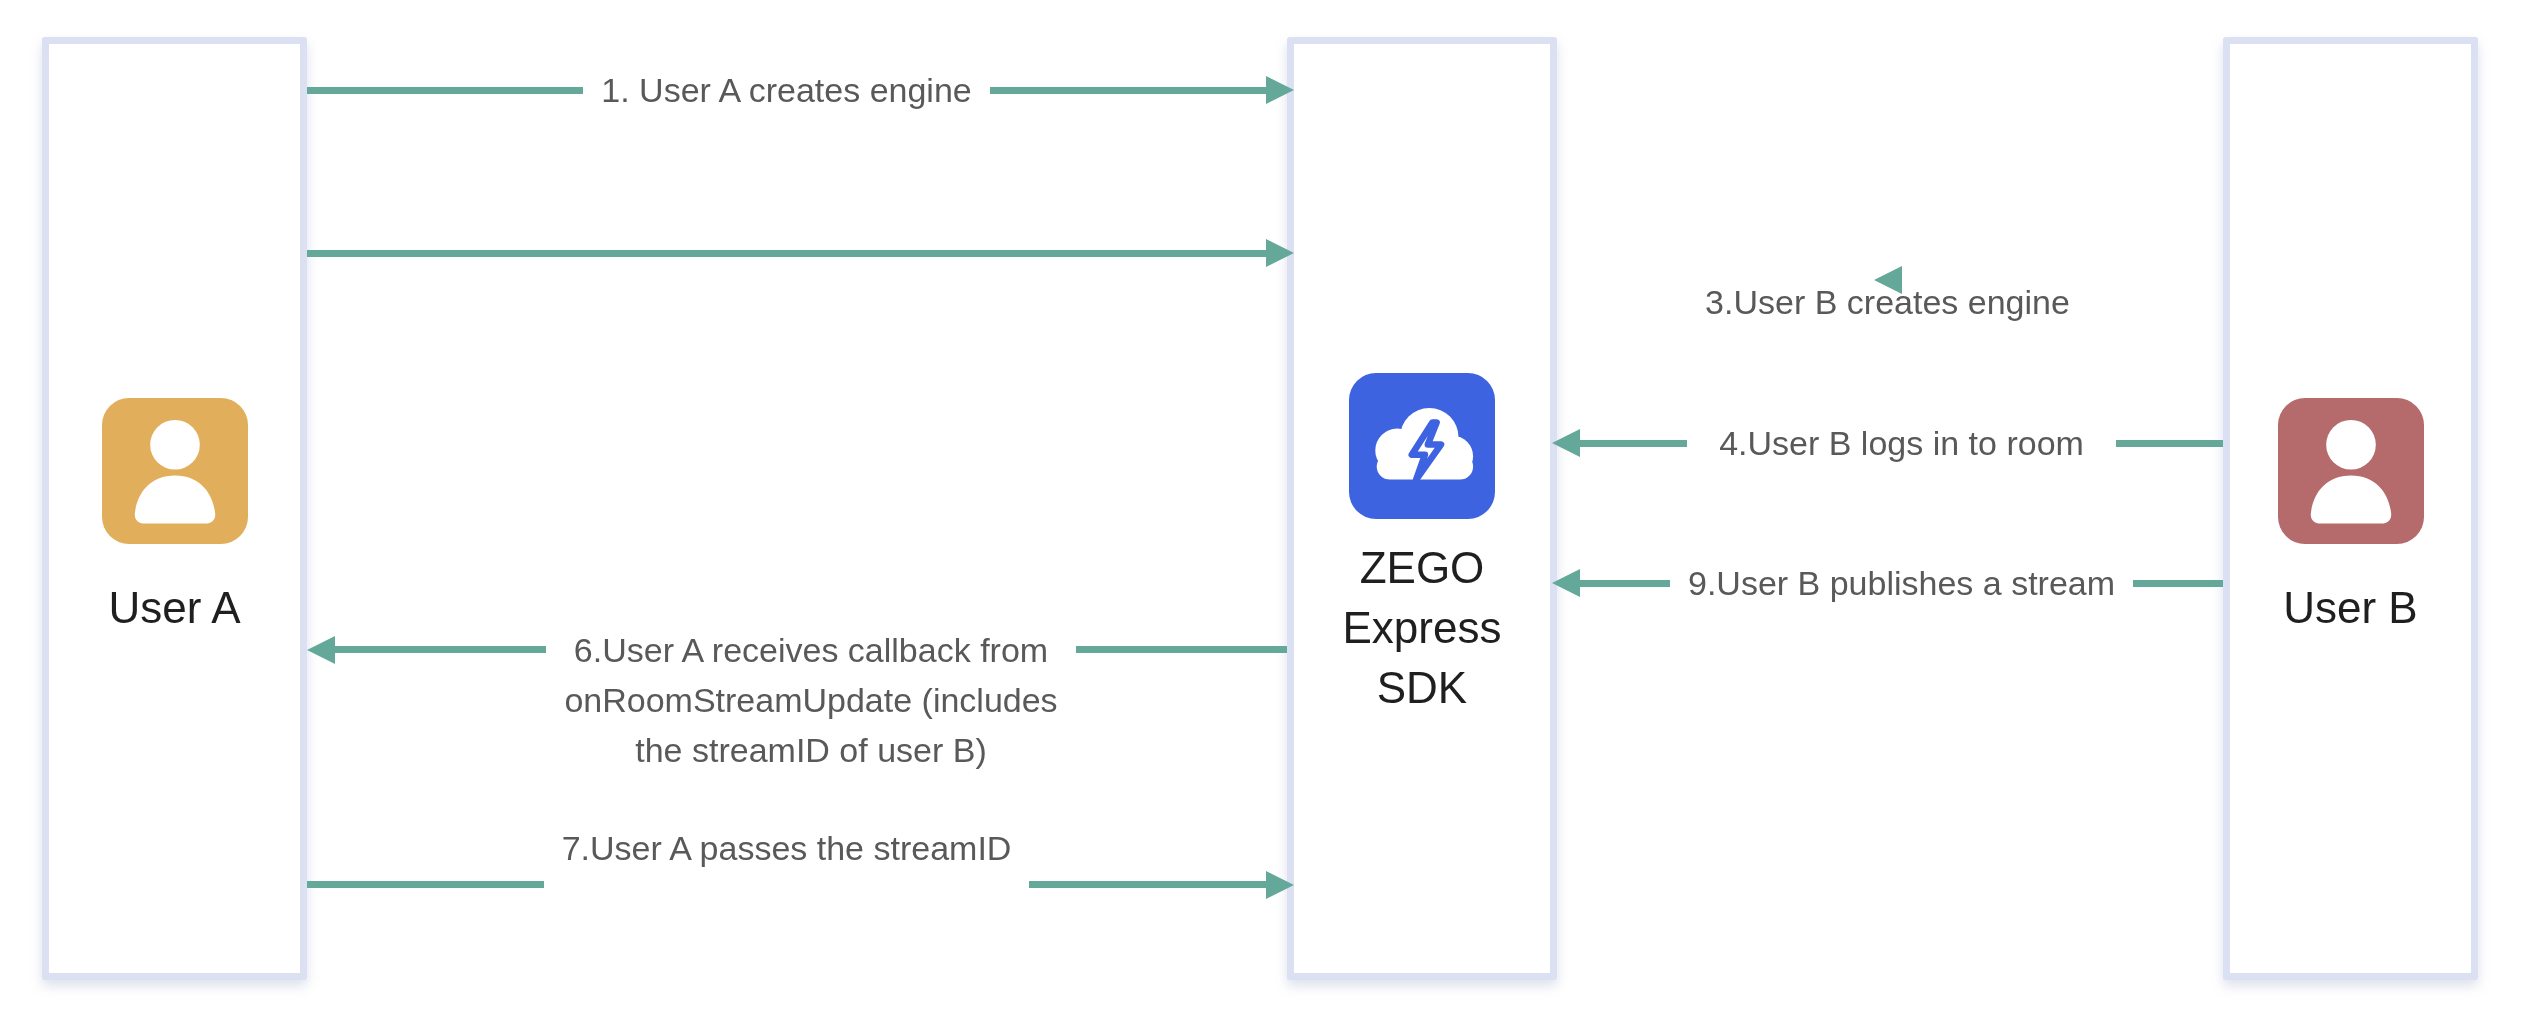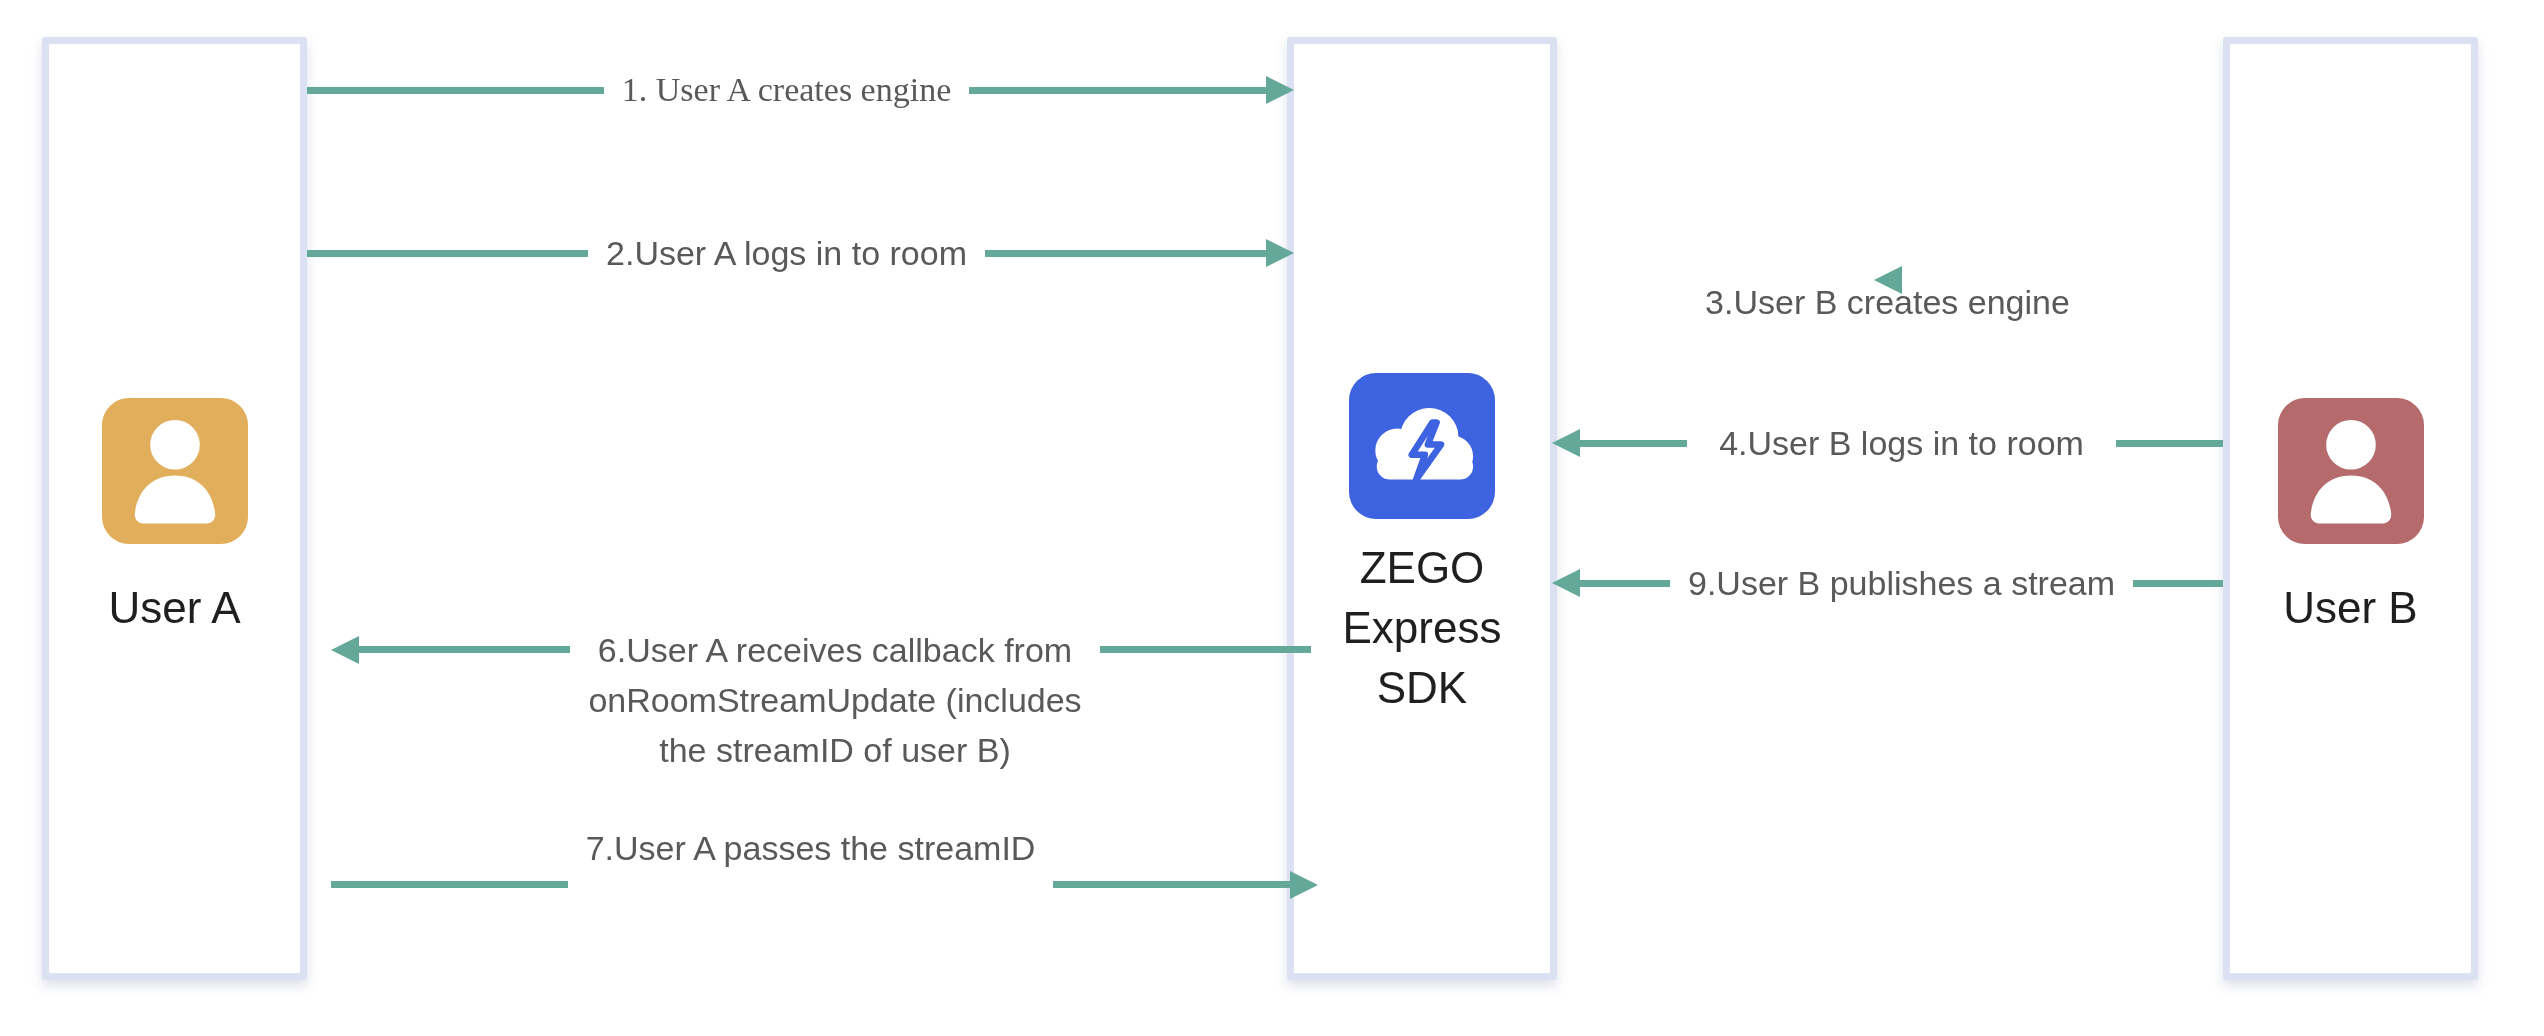--- a/index.html
+++ b/index.html
@@ -34,21 +34,21 @@
     position:absolute; left:0; width:100%; text-align:center;
     font-size:44px; line-height:60px; color:var(--entityText,#1F1F1F);
   }
   .entity-label.one   { top:534px; }
   .entity-label.three { top:494px; }
   .entity-label .wrapbox { display:inline-block; max-width:185px;text-align:center; }
 
   
   .msg { position:absolute; display:flex; }
   .msg.center { align-items:center; }
-  .msg.top    { align-items:flex-start;padding-left:24px; }
+  .msg.top    { align-items:flex-start; }
   .seg { position:relative; flex:1 1 0; height:7px; background:var(--arrow,#64A89A); }
   .msg.top .seg.mt21 { margin-top:21px; }
   .msg.top .seg.mt58 { margin-top:58px; }
   .seg.head-right { margin-right:28px; }
   .seg.head-right::after {
     content:""; position:absolute; right:-28px; top:50%; transform:translateY(-50%);
     width:0; height:0; border:14px solid transparent; border-right:0;
     border-left:28px solid var(--arrow,#64A89A);
   }
   .seg.head-left { margin-left:28px; }
@@ -99,33 +99,30 @@
   <section class="lifeline" style="left:2223px; width:255px;">
     <div class="badge badge-b">
       <svg viewBox="0 0 100 100" aria-hidden="true">
         <circle class="person" cx="50" cy="32" r="17"></circle>
         <path class="person" d="M50 53 C33 53 24 65 22.5 79 C22 83.5 25 86 29 86 L71 86 C75 86 78 83.5 77.5 79 C76 65 67 53 50 53 Z"></path>
       </svg>
     </div>
     <div class="entity-label one">User B</div>
   </section>
 
-  <div class="msg center" style="left:307px; top:68px; width:987px; height:44px;font-family:Liberation Serif, serif;">
+  <div class="msg center" style="left:307px; top:68px; width:987px; height:44px;">
     <div class="seg"></div>
     <div class="msg-label">
       <span>1. User A creates engine</span>
     </div>
     <div class="seg head-right"></div>
   </div>
 
   <div class="msg center" style="left:307px; top:231px; width:987px; height:44px;">
     <div class="seg"></div>
-    <div class="msg-label">
-      <span>2.User A logs in to room</span>
-    </div>
     <div class="seg head-right"></div>
   </div>
 
   <div class="msg center" style="left:1552px; top:280px; width:671px; height:44px;flex-direction:column;">
     <div class="seg head-left"></div>
     <div class="msg-label">
       <span>3.User B creates engine</span>
     </div>
     <div class="seg"></div>
   </div>

